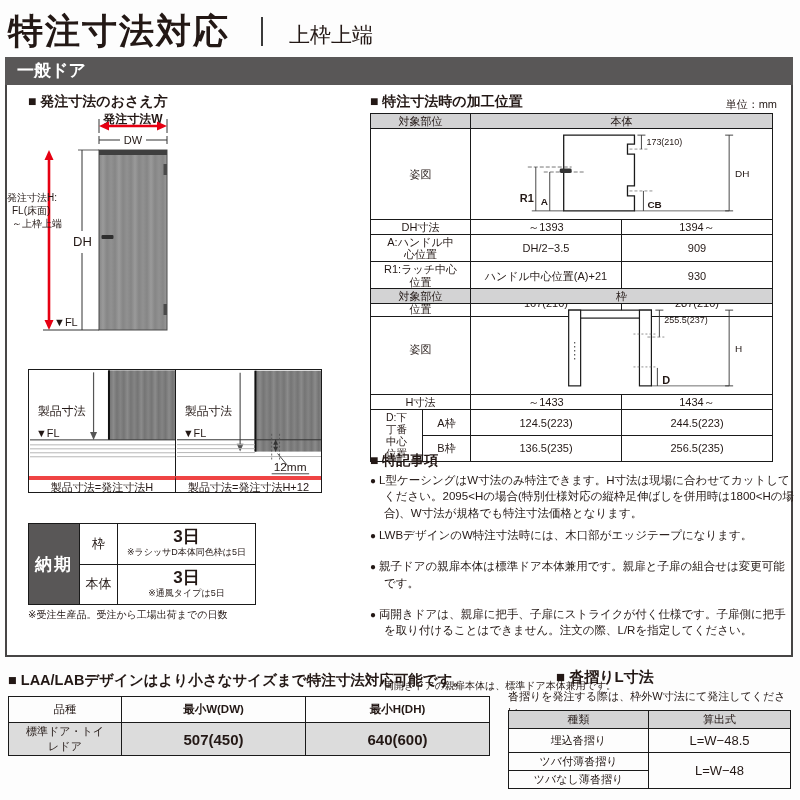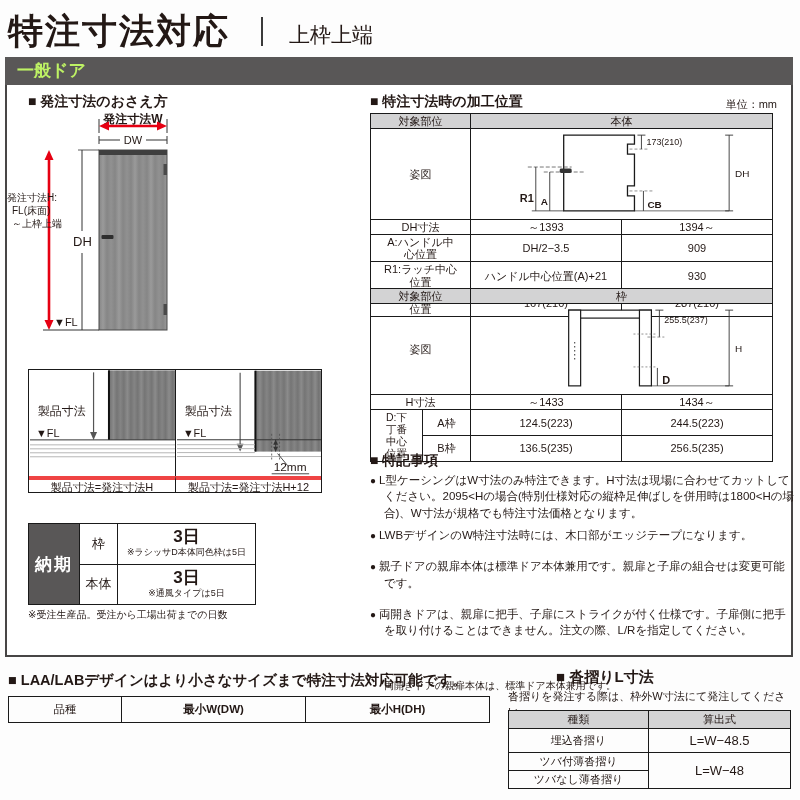--- a/index.html
+++ b/index.html
@@ -6,21 +6,21 @@
   .page{position:relative;width:800px;height:800px;background:#fdfdfd;overflow:hidden;
         font-family:"Liberation Sans","DejaVu Sans",sans-serif;color:#231815;}
   .abs{position:absolute;}
 
   
   .title{left:8px;top:8px;font-size:35px;font-weight:900;letter-spacing:2px;}
   .title-div{left:261px;top:17px;width:2px;height:29px;background:#3a3a3a;}
   .subtitle{left:289px;top:21px;font-size:21px;font-weight:500;}
 
   
-  .secbar{left:5px;top:57px;width:788px;height:28px;background:#595757;color:#bef264;
+  .secbar{left:5px;top:57px;width:788px;height:28px;background:#595757;color:#ffffff;
           font-size:17px;font-weight:bold;line-height:28px;padding-left:12px;box-sizing:border-box;}
   .mainbox{left:5px;top:85px;width:788px;height:572px;border:2px solid #474545;border-top:none;box-sizing:border-box;background:#fff;}
 
   .h2{font-size:14px;font-weight:bold;}
   .small-note{font-size:10px;}
 
   
   table{border-collapse:collapse;table-layout:fixed;}
   td{border:1px solid #1a1a1a;text-align:center;vertical-align:middle;padding:1px 12px;box-sizing:border-box;}
   .hdr{background:#d3d3d4;}
@@ -387,20 +387,25 @@
         <col style="width:113px">
         <col style="width:184px">
         <col style="width:184px">
       </colgroup>
     <tbody>
         <tr>
       <td>品種</td>
       <td style="font-weight:600">最小W(DW)</td>
       <td style="font-weight:600">最小H(DH)</td>
     </tr>
+    <tr>
+      <td class="item">標準ドア・トイレドア</td>
+      <td class="val">507(450)</td>
+      <td class="val">640(600)</td>
+    </tr>
   </tbody>
     </table>
 
   <div class="abs h2c">■ 沓摺りL寸法</div>
   <div class="abs br-note">沓摺りを発注する際は、枠外W寸法にて発注してください。</div>
   <table class="tbr">
     <colgroup>
         <col style="width:140px">
         <col style="width:142px">
       </colgroup>

